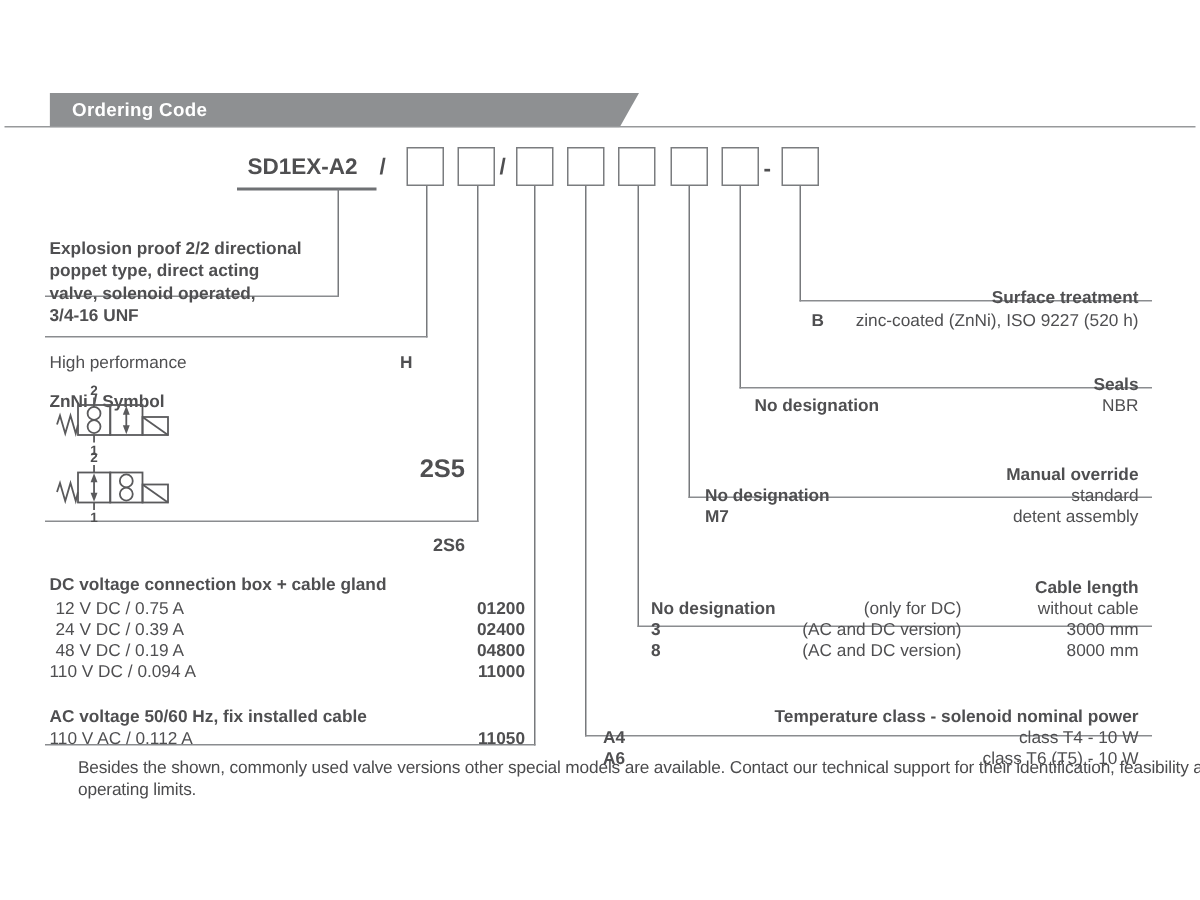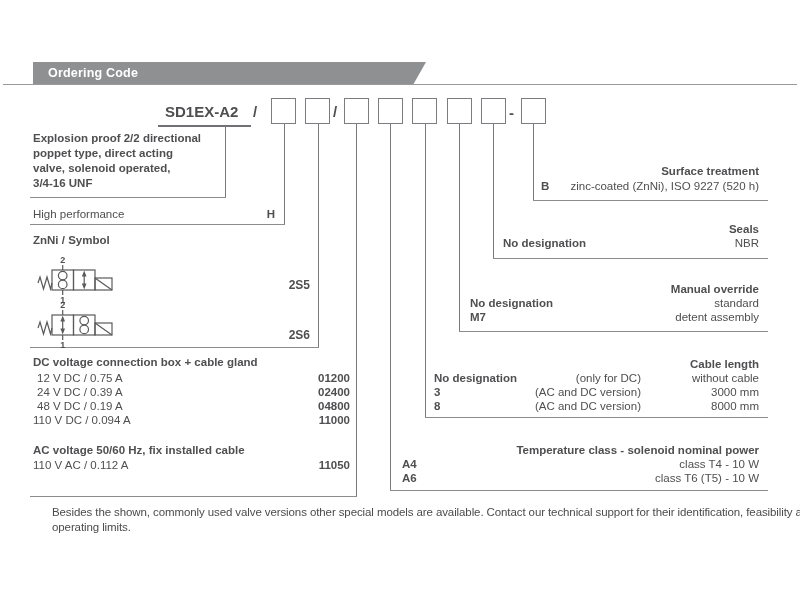--- a/index.html
+++ b/index.html
@@ -1,20 +1,20 @@
 <!DOCTYPE html>
 <html><head>
 <meta charset="utf-8">
 <style>
   html,body{margin:0;padding:0;background:#fff;}
   #page{position:relative;width:800px;height:600px;background:#ffffff;overflow:hidden;
         font-family:"Liberation Sans",sans-serif;color:#4f4f51;}
   .abs{position:absolute;}
   .b{font-weight:700;}
-  .t{font-size:11.5px;line-height:14px;white-space:nowrap;}
+  .t{font-size:11.5px;line-height:14px;white-space:nowrap;margin-top:28px;}
   .row2{display:flex;justify-content:space-between;align-items:baseline;}
   .rline{text-align:right;}
   
   #hdr-bar{left:3px;top:62px;width:393px;height:23px;background:#8e9092;
            clip-path:polygon(0 0,393px 0,380px 23px,0 23px);margin-left:30px;}
   #hdr-bar span{display:block;padding-left:15px;line-height:23px;color:#ffffff;
                 font-size:12.5px;font-weight:700;letter-spacing:.2px;}
   #hdr-rule{left:3px;top:84px;width:794px;height:1px;background:#97999b;}
   
   .cbox{width:25px;height:26px;border:1.5px solid #7a7c7f;background:#fff;top:98px;box-sizing:border-box;}
@@ -102,21 +102,21 @@
       <circle cx="28.7" cy="32.4" r="4.3"></circle>
       <line x1="50.2" y1="21" x2="50.2" y2="35"></line>
       <line x1="28.7" y1="18" x2="28.7" y2="13"></line>
       <line x1="28.7" y1="38" x2="28.7" y2="43"></line>
     </g>
     <polygon points="50.2,18.5 47.9,24.5 52.5,24.5" fill="#5a5a5c"></polygon>
     <polygon points="50.2,37.5 47.9,31.5 52.5,31.5" fill="#5a5a5c"></polygon>
     <text x="28.7" y="11" text-anchor="middle">2</text>
     <text x="28.7" y="51" text-anchor="middle">1</text>
   </svg>
-  <div class="abs t b rline" style="left:260px;top:278px;width:50px;font-size:12px;">2S5</div>
+  <div class="abs t b rline" style="left:260px;top:278px;width:50px;font-size:17px;">2S5</div>
 
   <svg class="abs" style="left:34px;top:297px;" width="84" height="52" viewBox="0 0 84 52">
     <g fill="none" stroke="#5a5a5c" stroke-width="1.2">
       <polyline points="4,31 6,25 9.5,37 13,25 16.5,37 18,31"></polyline>
       <rect x="18" y="18" width="21.5" height="20"></rect>
       <rect x="39.5" y="18" width="21.5" height="20"></rect>
       <rect x="61" y="26" width="17" height="12"></rect>
       <line x1="61" y1="26" x2="78" y2="38"></line>
       <line x1="28.7" y1="21" x2="28.7" y2="35"></line>
       <circle cx="50.2" cy="23.6" r="4.3"></circle>

